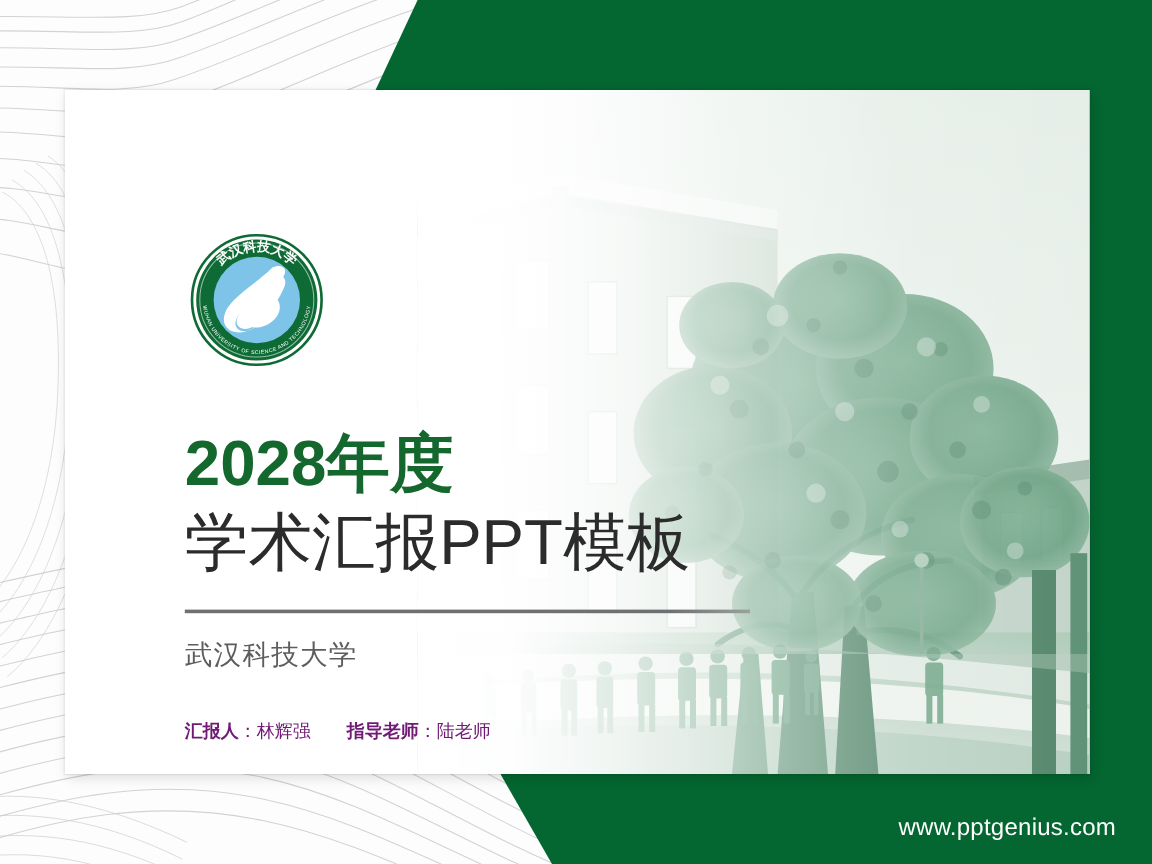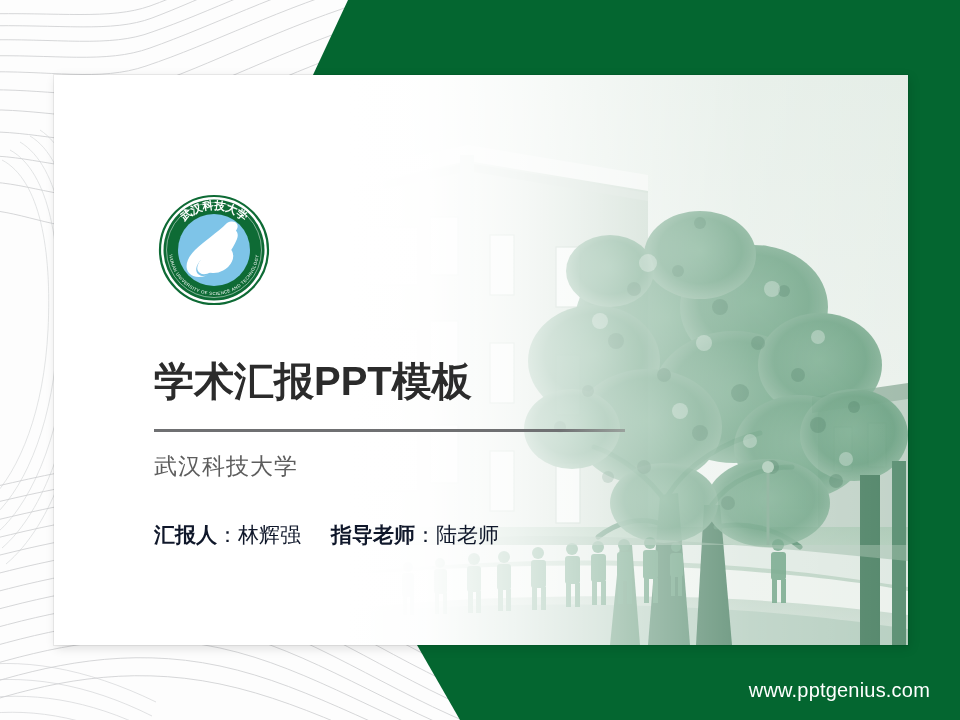--- a/index.html
+++ b/index.html
@@ -66,32 +66,32 @@
   #logo-wrap { position:absolute; left:103px; top:118px; width:114px; height:114px; }
 
   
   #text-block { position:absolute; left:100px; top:285px; width:620px; }
 
   .title-year {
     font-size:53px; font-weight:bold; line-height:1.0;
     color:#14682E; letter-spacing:0px; white-space:nowrap;
   }
   .title-main {
-    font-size:40px; font-weight:bold; line-height:1.05;
-    color:#2b2b2b; margin-top:0; white-space:nowrap;
+    font-size:53px; font-weight:normal; line-height:1.05;
+    color:#2b2b2b; margin-top:12px; white-space:nowrap;
   }
   .rule {
     margin-top:27px; width:471px; height:3px;
     background:linear-gradient(to right,#6f7072 0%,#6f7072 86%,#9aa29d 100%);
   }
   .subtitle {
     margin-top:19px; font-size:23px; color:#5d5d5d; letter-spacing:1px;
   }
   .byline {
-    margin-top:39px; font-size:21px; color:#0f172a; white-space:nowrap;
+    margin-top:39px; font-size:15px; color:#701a75; white-space:nowrap;
   }
   .byline b { font-weight:bold; }
   .byline .sep { display:inline-block; width:30px; }
 
   
   #watermark {
     position:absolute; right:30px; bottom:18px;
     font-size:20px; color:#ffffff; letter-spacing:0.2px;
   }
 </style>
@@ -419,20 +419,21 @@
           <textPath href="#arcTop" startOffset="50%" text-anchor="middle">武汉科技大学</textPath>
         </text>
 
         <text font-size="4.4" fill="#ffffff" font-family="'Liberation Sans',sans-serif" letter-spacing="0.4">
           <textPath href="#arcBot" startOffset="50%" text-anchor="middle">WUHAN UNIVERSITY OF SCIENCE AND TECHNOLOGY</textPath>
         </text>
       </svg>
     </div>
 
     <div id="text-block">
+      <div class="title-year">2028年度</div>
       <div class="title-main">学术汇报PPT模板</div>
       <div class="rule"></div>
       <div class="subtitle">武汉科技大学</div>
       <div class="byline">
         <b>汇报人</b><span>：林辉强</span><span class="sep"></span><b>指导老师</b><span>：陆老师</span>
       </div>
     </div>
   </div>
 
   <div id="watermark">www.pptgenius.com</div>

